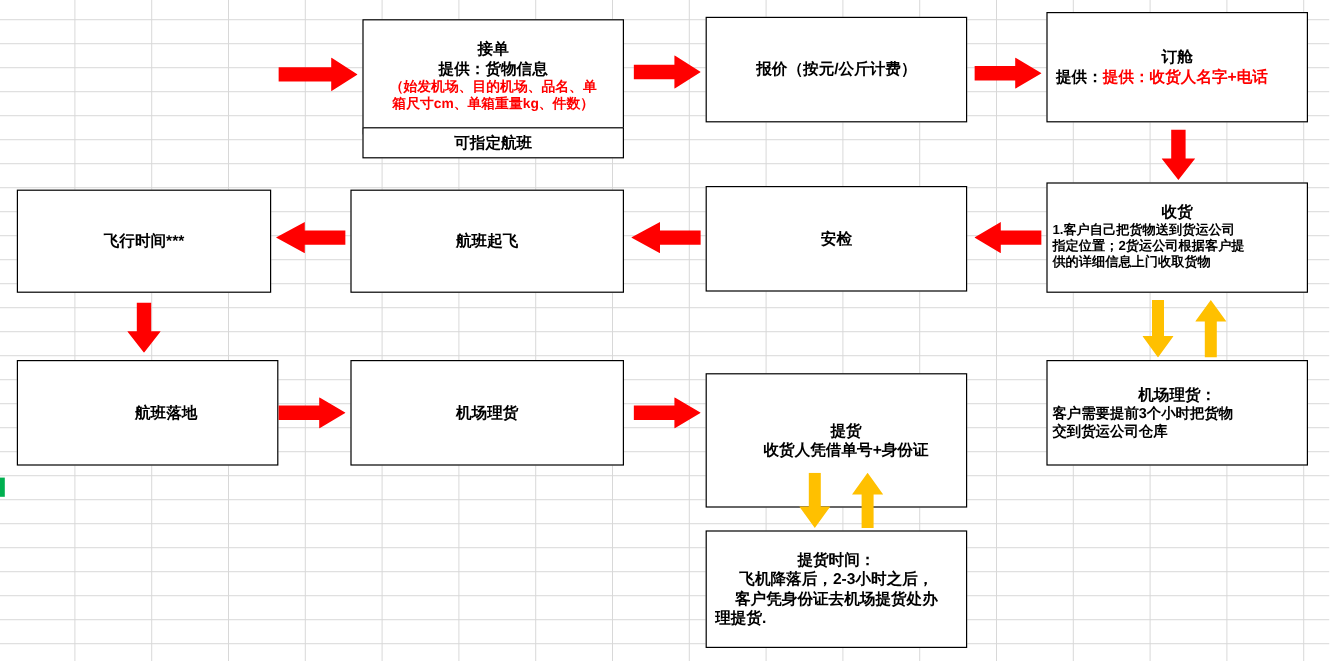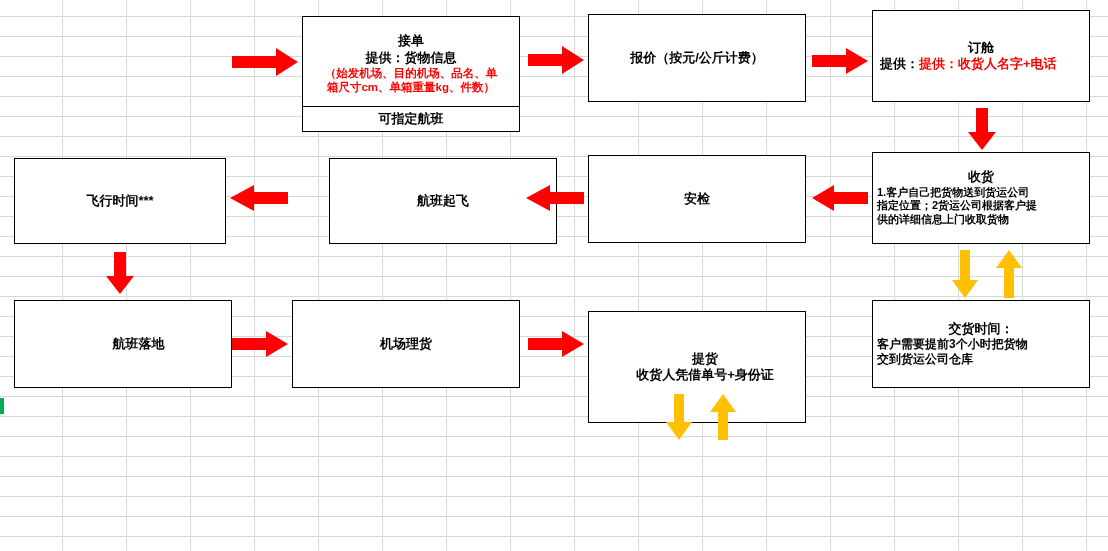--- a/index.html
+++ b/index.html
@@ -100,21 +100,21 @@
 
   <div class="box" style="left:872px; top:10px; width:218px; height:92px;">
     <span class="ln">订舱</span>
     <span class="ln left" style="padding-left:6px;"><span>提供：</span><span class="red">提供：收货人名字+电话</span></span>
   </div>
 
   <div class="box" style="left:14px; top:158px; width:212px; height:86px;align-items:center;">
     <span class="ln">飞行时间***</span>
   </div>
 
-  <div class="box" style="left:292px; top:158px; width:228px; height:86px;margin-left:37px;">
+  <div class="box" style="left:292px; top:158px; width:228px; height:86px;">
     <span class="ln">航班起飞</span>
   </div>
 
   <div class="box" style="left:588px; top:155px; width:218px; height:88px;">
     <span class="ln">安检</span>
   </div>
 
   <div class="box" style="left:872px; top:152px; width:218px; height:92px;">
     <span class="ln">收货</span>
     <span class="ln xs left">1.客户自己把货物送到货运公司</span>
@@ -129,25 +129,31 @@
   <div class="box" style="left:292px; top:300px; width:228px; height:88px;">
     <span class="ln">机场理货</span>
   </div>
 
   <div class="box" style="left:588px; top:311px; width:218px; height:112px;padding-left:20px;">
     <span class="ln">提货</span>
     <span class="ln">收货人凭借单号+身份证</span>
   </div>
 
   <div class="box" style="left:872px; top:300px; width:218px; height:88px;">
-    <span class="ln">交货时间：</span>
+    <span class="ln">机场理货：</span>
     <span class="ln xs left" style="font-size:12px;">客户需要提前3个小时把货物</span>
     <span class="ln xs left" style="font-size:12px;">交到货运公司仓库</span>
   </div>
 
+  <div class="box" style="left:588px; top:442px; width:218px; height:98px;">
+    <span class="ln">提货时间：</span>
+    <span class="ln">飞机降落后，2-3小时之后，</span>
+    <span class="ln">客户凭身份证去机场提货处办</span>
+    <span class="ln left" style="padding-left:6px;">理提货.</span>
+  </div>
 
   <div class="arrow" style="left:232px; top:48px;">
     <svg width="66" height="28" viewBox="0 0 66 28">
         <polygon points="0,8 44,8 44,0 66,14 44,28 44,20 0,20" fill="#ff0000"></polygon>
       </svg>
   </div>
 
   <div class="arrow" style="left:528px; top:46px;">
     <svg width="56" height="28" viewBox="0 0 56 28">
         <polygon points="0,8 34,8 34,0 56,14 34,28 34,20 0,20" fill="#ff0000"></polygon>

